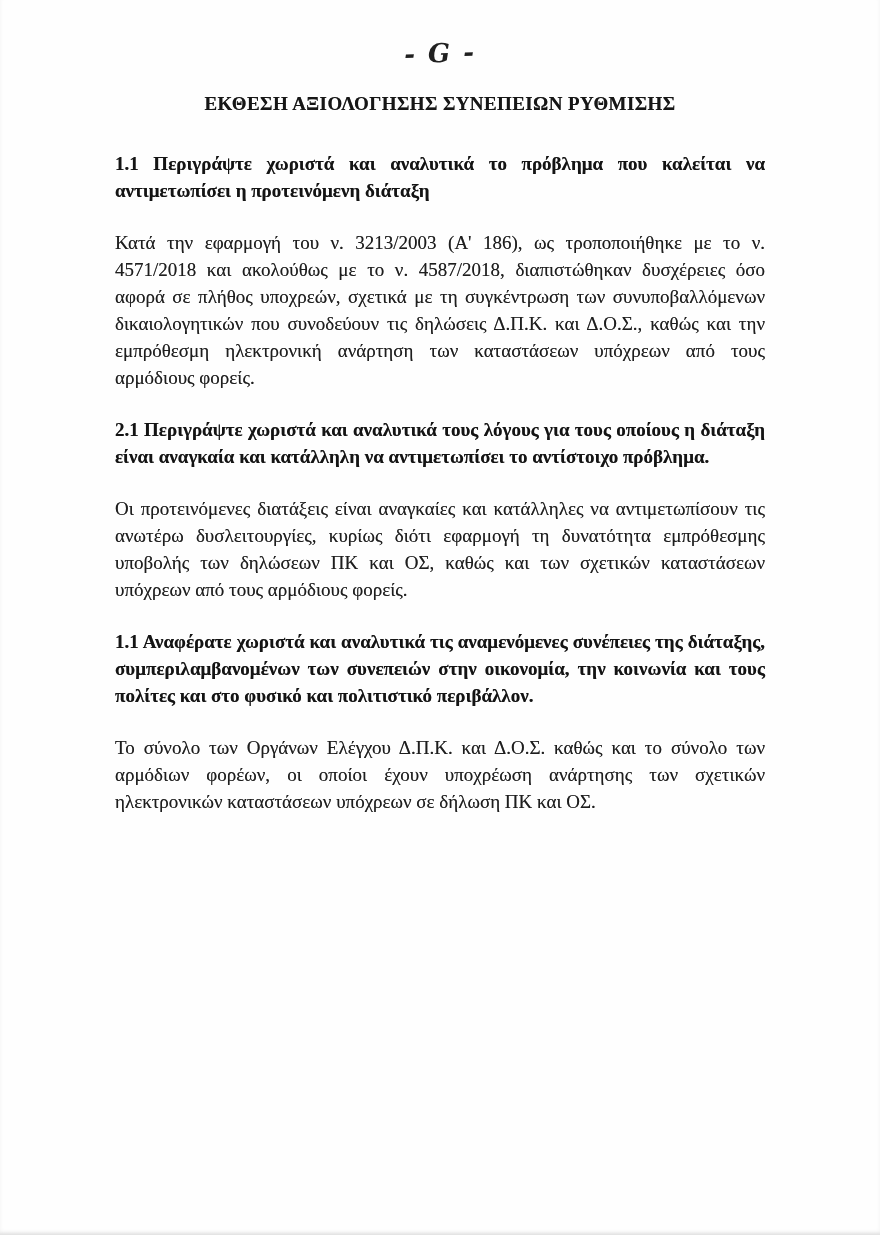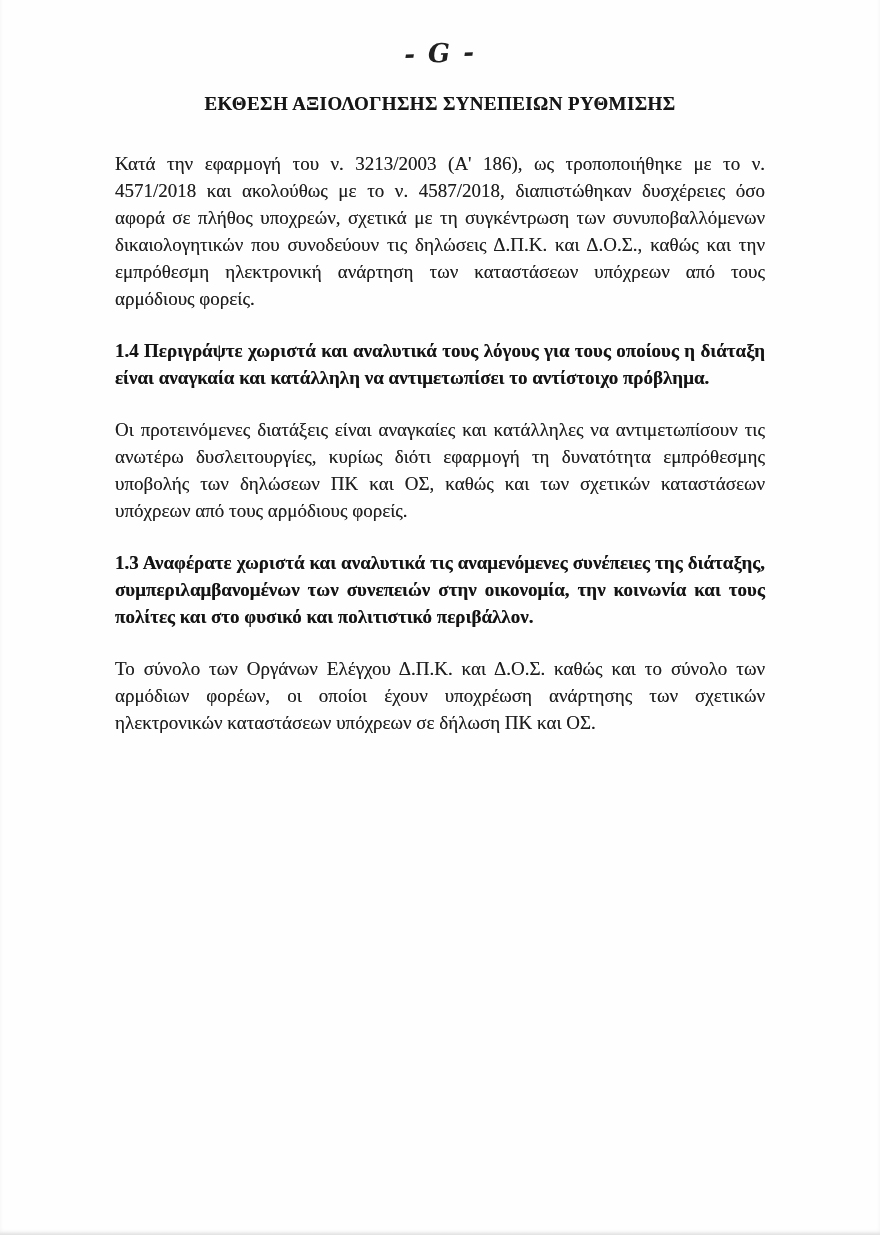--- a/index.html
+++ b/index.html
@@ -79,23 +79,24 @@
 <body>
 
 <div class="page">
 
   <div class="page-number">- G -</div>
 
   <div class="doc-title">ΕΚΘΕΣΗ ΑΞΙΟΛΟΓΗΣΗΣ ΣΥΝΕΠΕΙΩΝ ΡΥΘΜΙΣΗΣ</div>
 
   <div class="content">
 
+    <p class="section-heading">1.1 Περιγράψτε χωριστά και αναλυτικά το πρόβλημα που καλείται να αντιμετωπίσει η προτεινόμενη διάταξη</p>
     <p class="section-body">Κατά την εφαρμογή του ν. 3213/2003 (Α' 186), ως τροποποιήθηκε με το ν. 4571/2018 και ακολούθως με το ν. 4587/2018, διαπιστώθηκαν δυσχέρειες όσο αφορά σε πλήθος υποχρεών, σχετικά με τη συγκέντρωση των συνυποβαλλόμενων δικαιολογητικών που συνοδεύουν τις δηλώσεις Δ.Π.Κ. και Δ.Ο.Σ., καθώς και την εμπρόθεσμη ηλεκτρονική ανάρτηση των καταστάσεων υπόχρεων από τους αρμόδιους φορείς.</p>
 
-    <p class="section-heading">1.4 Περιγράψτε χωριστά και αναλυτικά τους λόγους για τους οποίους η διάταξη είναι αναγκαία και κατάλληλη να αντιμετωπίσει το αντίστοιχο πρόβλημα.</p>
+    <p class="section-heading">2.1 Περιγράψτε χωριστά και αναλυτικά τους λόγους για τους οποίους η διάταξη είναι αναγκαία και κατάλληλη να αντιμετωπίσει το αντίστοιχο πρόβλημα.</p>
     <p class="section-body">Οι προτεινόμενες διατάξεις είναι αναγκαίες και κατάλληλες να αντιμετωπίσουν τις ανωτέρω δυσλειτουργίες, κυρίως διότι εφαρμογή τη δυνατότητα εμπρόθεσμης υποβολής των δηλώσεων ΠΚ και ΟΣ, καθώς και των σχετικών καταστάσεων υπόχρεων από τους αρμόδιους φορείς.</p>
 
-    <p class="section-heading">1.3 Αναφέρατε χωριστά και αναλυτικά τις αναμενόμενες συνέπειες της διάταξης, συμπεριλαμβανομένων των συνεπειών στην οικονομία, την κοινωνία και τους πολίτες και στο φυσικό και πολιτιστικό περιβάλλον.</p>
+    <p class="section-heading">1.1 Αναφέρατε χωριστά και αναλυτικά τις αναμενόμενες συνέπειες της διάταξης, συμπεριλαμβανομένων των συνεπειών στην οικονομία, την κοινωνία και τους πολίτες και στο φυσικό και πολιτιστικό περιβάλλον.</p>
 
     <p class="section-body">Το σύνολο των Οργάνων Ελέγχου Δ.Π.Κ. και Δ.Ο.Σ. καθώς και το σύνολο των αρμόδιων φορέων, οι οποίοι έχουν υποχρέωση ανάρτησης των σχετικών ηλεκτρονικών καταστάσεων υπόχρεων σε δήλωση ΠΚ και ΟΣ.</p>
 
   </div>
 </div>
 
 </body></html>

